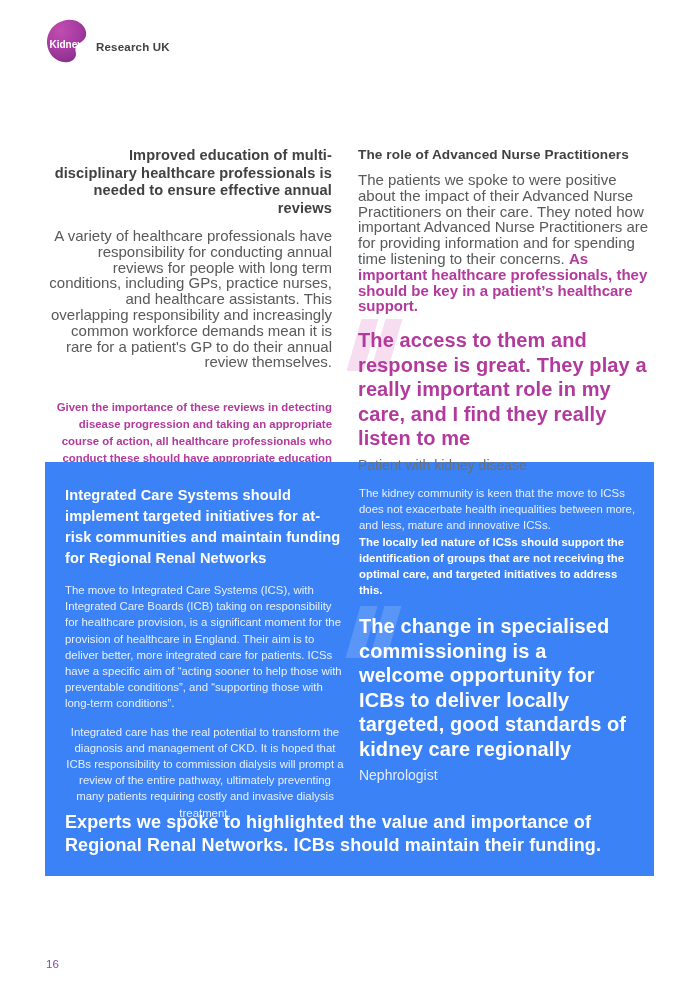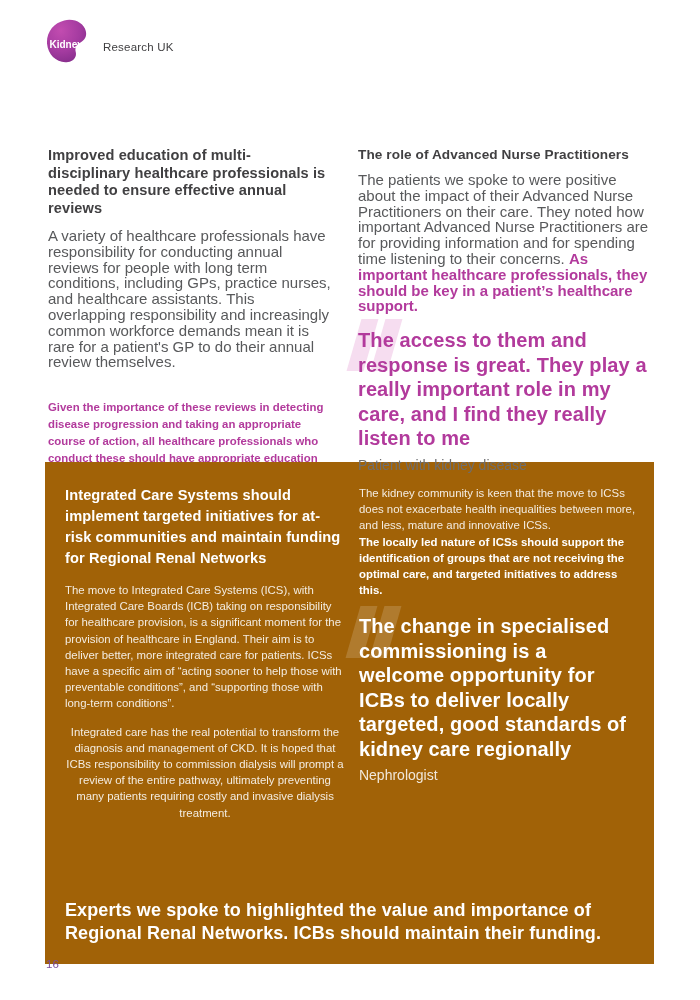--- a/index.html
+++ b/index.html
@@ -6,27 +6,27 @@
   html,body { width:700px; height:1000px; }
   body {
     position:relative;
     background:#ffffff;
     font-family:"Liberation Sans", sans-serif;
     color:#58595b;
     overflow:hidden;
   }
 
   
-  .logo { position:absolute; left:46px; top:19px; display:flex; align-items:center; gap:9px; }
+  .logo { position:absolute; left:46px; top:19px; display:flex; align-items:center; gap:2px; }
   .logo svg { display:block; }
-  .brand-rest { font-size:11.5px; font-weight:normal; color:#414042; letter-spacing:0.2px;margin-top:12px; }
+  .brand-rest { font-size:11.5px; font-weight:bold; color:#414042; letter-spacing:0.2px;margin-top:12px; }
 
   
   .columns { position:absolute; left:48px; top:147px; width:606px; display:flex; gap:26px; }
-  .col-left  { width:284px; }
+  .col-left  { width:284px;text-align:right; }
   .col-right { width:296px; }
 
   h2.big-head {
     font-size:14.6px; line-height:17.5px; font-weight:bold; color:#414042;
     margin-bottom:11px; letter-spacing:0.1px;
   }
   h3.small-head {
     font-size:13.6px; font-weight:bold; color:#414042; white-space:nowrap;
     margin-bottom:10px; letter-spacing:0.1px;
   }
@@ -42,22 +42,22 @@
   .qmark.on-panel span { background:rgba(255,255,255,0.16); }
   .quote-text {
     position:relative; z-index:1;
     font-size:20px; line-height:24.5px; font-weight:bold; color:#b23a9c;
     letter-spacing:0.1px;
   }
   .quote-attr { position:relative; z-index:1; font-size:14px; color:#6d6e71; margin-top:6px; }
 
   
   .panel {
-    position:absolute; left:45px; top:462px; width:609px; height:502px;
-    background:#a16207; padding:23px 18px 18px 20px;
+    position:absolute; left:45px; top:462px; width:609px; height:414px;
+    background:#3b82f6; padding:23px 18px 18px 20px;
   }
   .panel-cols { display:flex; gap:14px; }
   .panel-col-left  { width:285px; }
   .panel-col-right { width:282px; }
   .panel h2 {
     font-size:14.6px; line-height:21px; font-weight:bold; color:#ffffff;
     margin-bottom:13px; letter-spacing:0.1px;
   }
   .panel p.pbody { font-size:11.4px; line-height:16.2px; color:rgba(255,255,255,0.88); }
   .panel p.pbody + p.pbody { margin-top:12px;text-align:center; }

